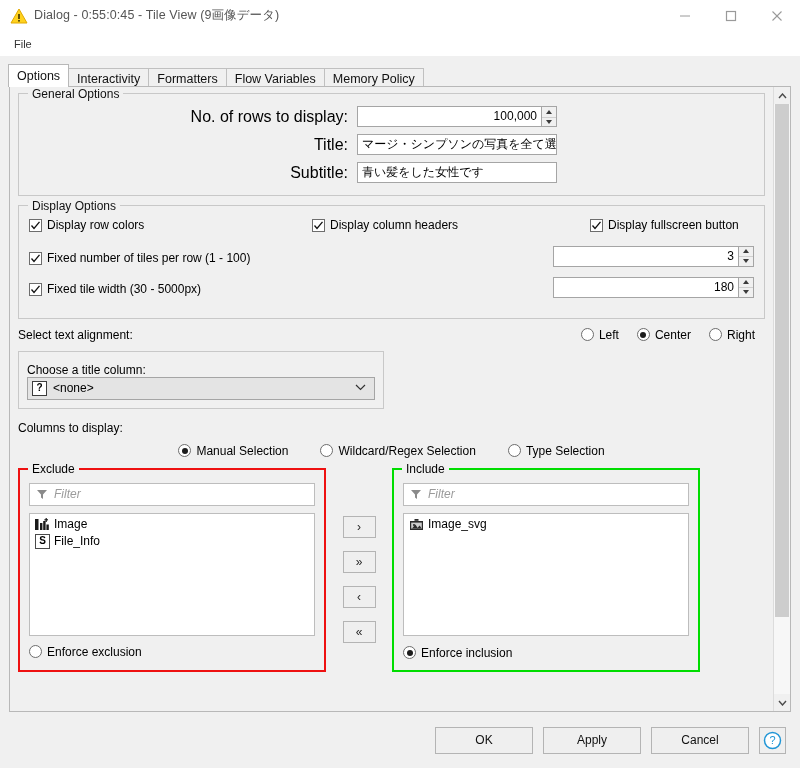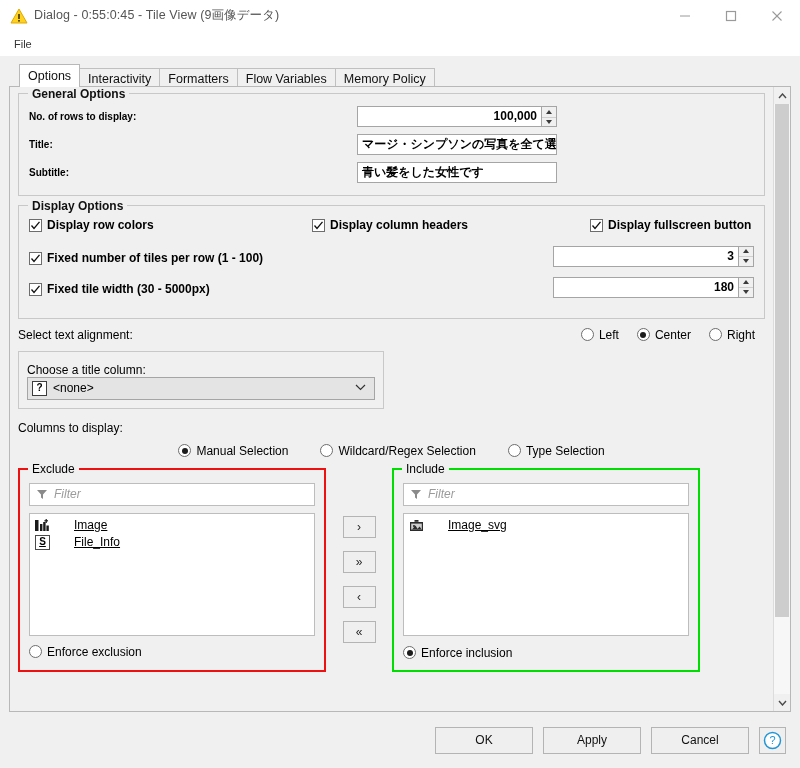--- a/index.html
+++ b/index.html
@@ -26,21 +26,21 @@
   .win-controls { position: absolute; right: 0; top: 0; height: 32px; display: flex; }
   .win-btn { width: 46px; height: 32px; display: flex; align-items: center; justify-content: center; color: #9a9a9a; font-size: 12px; }
   .win-btn svg { display:block; }
 
   
   .menubar { height: 24px; flex: 0 0 24px; background: #ffffff; display: flex; align-items: center; padding-left: 9px; }
   .menu-item { font-size: 11px; color: #333333; padding: 2px 5px; }
 
   
   .tabstrip-wrap { background: #f0f0f0; padding-top: 9px; flex: 0 0 auto; }
-  .tabstrip { display: flex; align-items: flex-end; padding-left: 19px; height: 22px; position: relative; }
+  .tabstrip { display: flex; align-items: flex-end; padding-left: 8px; height: 22px; position: relative; }
   .tab {
     font-size: 12.5px; padding: 3px 8px 4px 8px; border: 1px solid #c0c0c0;
     border-bottom: none; background: #f0f0f0; color: #111; margin-right: -1px;
     line-height: 14px; position: relative; top: 3px;
   }
   .tab.active { background: #ffffff; z-index: 3; padding-top: 4px; top: 0px; border-color: #b8b8b8; }
 
   
   .content-outer {
     margin: 0 9px; border: 1px solid #b8b8b8; background: #f0f0f0;
@@ -48,30 +48,30 @@
   }
   .content-scrollarea { flex: 1 1 auto; position: relative; overflow: hidden; padding: 6px 8px 4px 8px; }
 
   
   .vscroll { width: 17px; flex: 0 0 17px; background: #f0f0f0; border-left: 1px solid #dcdcdc; display: flex; flex-direction: column; }
   .vs-arrow { height: 17px; display: flex; align-items: center; justify-content: center; color: #5a5a5a; font-size: 9px; background: #f0f0f0; }
   .vs-track { flex: 1 1 auto; background: #f7f7f7; position: relative; }
   .vs-thumb { position: absolute; left: 1px; right: 1px; top: 0; height: 87%; background: #cdcdcd; }
 
   
-  .group { border: 1px solid #c8c8c8; position: relative; margin-bottom: 9px; padding: 12px 10px 10px 10px; font-weight: bold; }
+  .group { border: 1px solid #c8c8c8; position: relative; margin-bottom: 9px; padding: 12px 10px 10px 10px; }
   .group > .group-title {
     position: absolute; top: -7px; left: 9px; background: #f0f0f0;
     padding: 0 4px; font-size: 12px; color: #111;
   }
 
   
   .gen-row { display: flex; align-items: center; margin-bottom: 7px; height: 21px; }
   .gen-row:last-child { margin-bottom: 2px; }
-  .gen-label { width: 328px; text-align: left; padding-right: 9px; font-size: 10px; }
+  .gen-label { width: 328px; text-align: right; padding-right: 9px; font-size: 16px; }
   .txtfield {
     border: 1px solid #a5a5a5; background: #ffffff; height: 21px; line-height: 19px;
     padding: 0 4px; font-size: 12px; display: flex; align-items: center;
   }
   .txtfield.num { justify-content: flex-end; }
   .spin-wrap { display: flex; align-items: stretch; height: 21px; }
   .spin-btns { width: 15px; border: 1px solid #a5a5a5; border-left: none; background: #f0f0f0; display: flex; flex-direction: column; }
   .spin-btn { flex: 1 1 50%; display: flex; align-items: center; justify-content: center; }
   .spin-btn + .spin-btn { border-top: 1px solid #cfcfcf; }
   .tri-up { width:0;height:0;border-left:3px solid transparent;border-right:3px solid transparent;border-bottom:4px solid #3a3a3a; }
@@ -112,21 +112,21 @@
   
   .incexc { display: flex; align-items: stretch; gap: 0; }
   .side-panel { position: relative; padding: 13px 9px 9px 9px; width: 308px; }
   .side-panel.exclude { border: 2px solid #ee1111; }
   .side-panel.include { border: 2px solid #00dd00; }
   .side-title { position: absolute; top: -8px; left: 8px; background: #f0f0f0; padding: 0 4px; font-size: 12px; }
   .filterbox { border: 1px solid #bdbdbd; background: #fff; height: 23px; display: flex; align-items: center; gap: 6px; padding: 0 6px; margin-bottom: 7px; }
   .funnel svg { display: block; }
   .filter-ph { color: #9b9b9b; font-style: italic; font-size: 12px; }
   .listbox { border: 1px solid #bdbdbd; background: #fff; height: 123px; padding: 3px 3px; overflow: hidden; }
-  .list-item { display: flex; align-items: center; gap: 24px; font-size: 12px; height: 17px; padding-left: 2px; text-decoration: underline; }
+  .list-item { display: flex; gap: 4px; font-size: 12px; height: 17px; padding-left: 2px; }
   .enforce { margin-top: 9px; }
   .midbtns { width: 66px; display: flex; flex-direction: column; align-items: center; justify-content: flex-start; padding-top: 48px; gap: 13px; }
   .xbtn { width: 33px; height: 22px; border: 1px solid #b4b4b4; background: #efefef; display: flex; align-items: center; justify-content: center; font-size: 12px; color: #2a2a2a; }
 
   
   .ticon { width: 15px; height: 15px; display: flex; align-items: center; justify-content: center; flex: 0 0 15px; }
   .ticon.s { border: 1px solid #4a4a4a; background: #fff; font-size: 10px; font-weight: bold; line-height:1; }
 
   
   .bottombar { height: 56px; flex: 0 0 56px; display: flex; align-items: center; justify-content: flex-end; padding-right: 14px; gap: 10px; background: #f0f0f0; }

